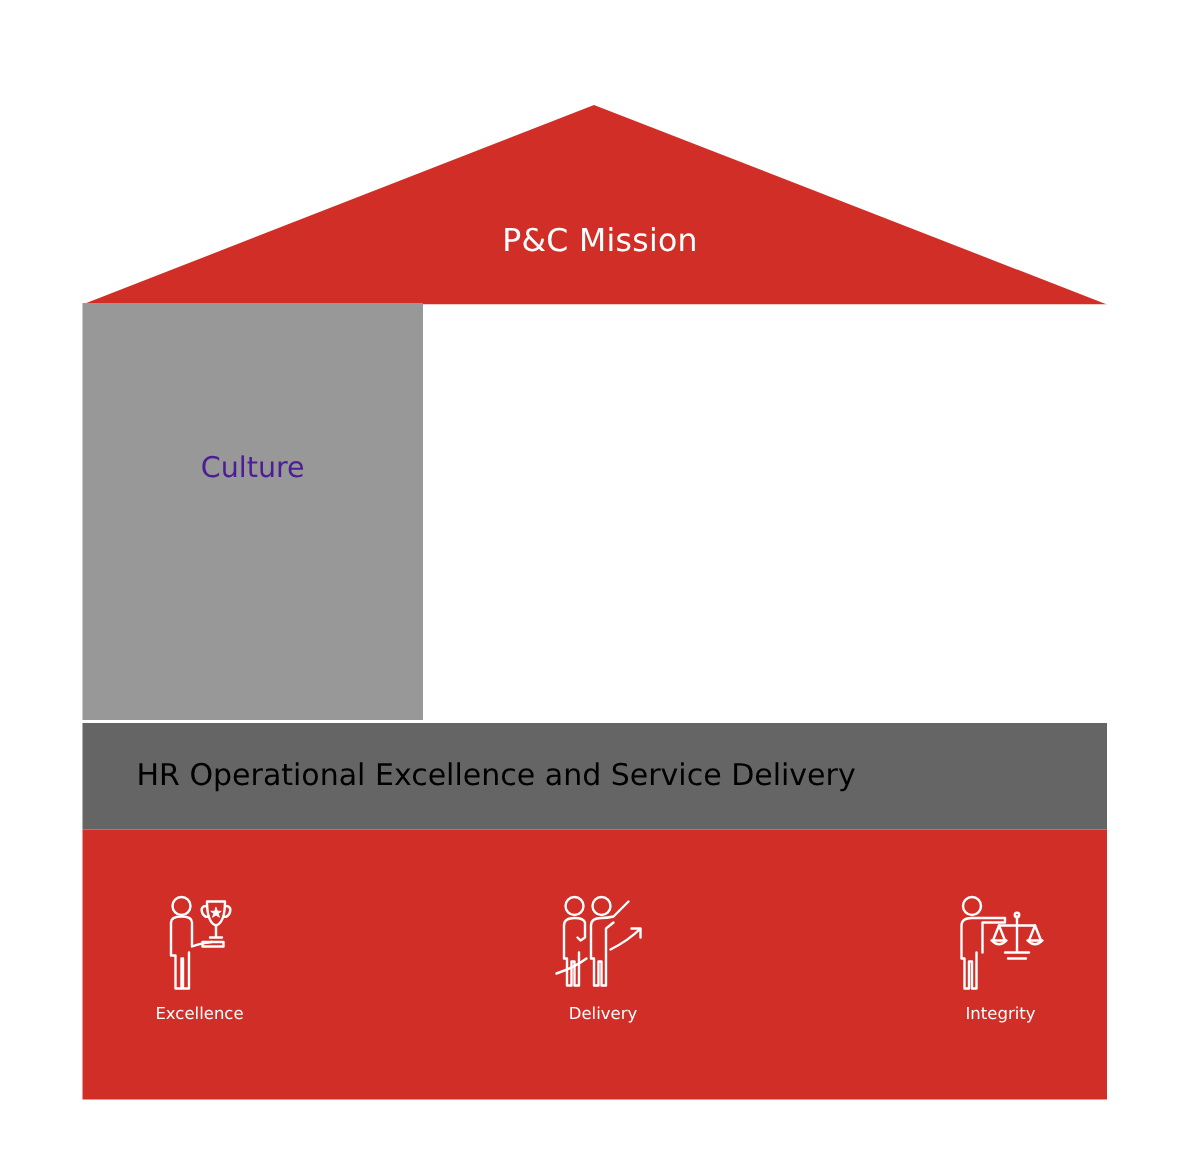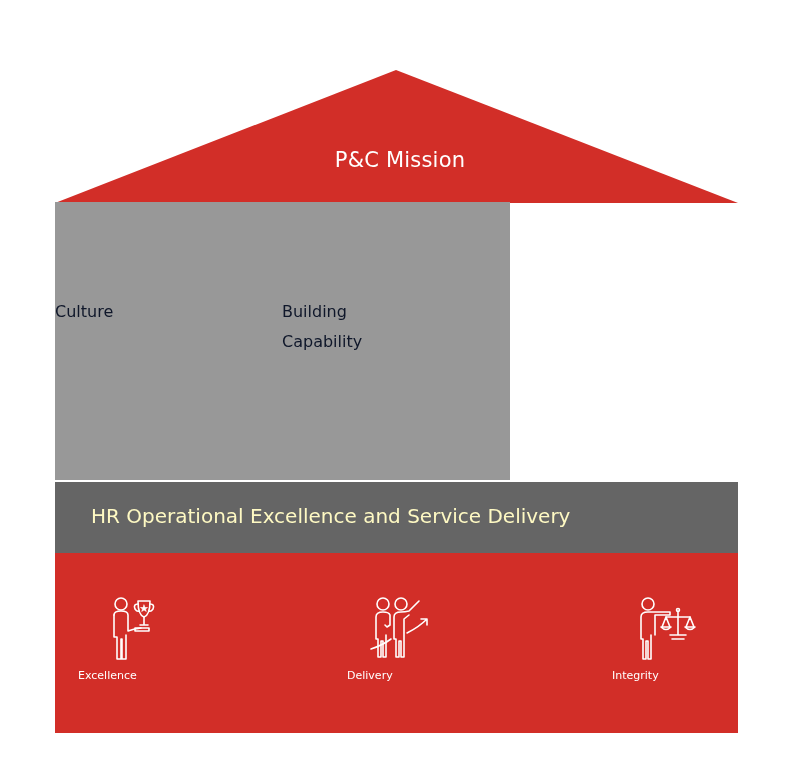--- a/index.html
+++ b/index.html
@@ -7,47 +7,43 @@
          font-family: "DejaVu Sans", "Liberation Sans", sans-serif; }
   .house { position: absolute; left: 0; top: 0; width: 769px; height: 774px; }
   .roof { position: absolute; left: 0; top: 0; width: 799px; height: 203px; }
   .roof-title { position: absolute; left: 250px; width: 300px; top: 148px; text-align: center;
                 color: #ffffff; font-size: 21px; letter-spacing: 0.2px; }
   .columns { position: absolute; left: 55px; top: 202px; width: 683px; height: 278px; display: flex; }
   .col { height: 100%; position: relative; }
   .col-1 { width: 227px; background: #989898; }
   .col-2 { width: 228px; background: #b1b1b1; }
   .col-3 { width: 228px; background: #989898; }
-  .col-text { position: absolute; left: 0; right: 0; top: 95px; color: #0f172a;
-              font-size: 16px; line-height: 30px; white-space: pre-line; }
+  .col-text { position: absolute; left: 0; right: 0; top: 95px; text-align: center; color: #4c1d95;
+              font-size: 19px; line-height: 30px; white-space: pre-line; }
   .divider { position: absolute; left: 55px; top: 480px; width: 683px; height: 2px; background: #ffffff; }
   .band { position: absolute; left: 55px; top: 482px; width: 683px; height: 71px; background: #656565; }
-  .band-text { position: absolute; left: 36px; top: 22px; color: #fef9c3; font-size: 20px; white-space: nowrap; }
+  .band-text { position: absolute; left: 36px; top: 22px; color: #000000; font-size: 20px; white-space: nowrap; }
   .base { position: absolute; left: 55px; top: 553px; width: 683px; height: 180px; background: #d22e28; }
-  .value { position: absolute; top: 42px; width: 110px; text-align: left; }
+  .value { position: absolute; top: 42px; width: 110px; text-align: center; }
   .value svg { display: block; margin: 0 auto; }
   .value-label { display: block; margin-top: 8px; color: #ffffff; font-size: 11px; }
 </style>
 </head>
 <body>
 
 <div class="house">
 
   <svg class="roof" viewBox="0 0 799 203" width="799" height="203">
     <polygon points="55,203 396,70 738,203" fill="#d22e28"></polygon>
   </svg>
   <div class="roof-title">P&amp;C Mission</div>
 
   <div class="columns">
     <div class="col col-1">
       <div class="col-text">Culture</div>
-    </div>
-    <div class="col col-3">
-      <div class="col-text">Building
-Capability</div>
     </div>
   </div>
 
   <div class="divider"></div>
 
   <div class="band">
     <div class="band-text">HR Operational Excellence and Service Delivery</div>
   </div>
 
   <div class="base">

